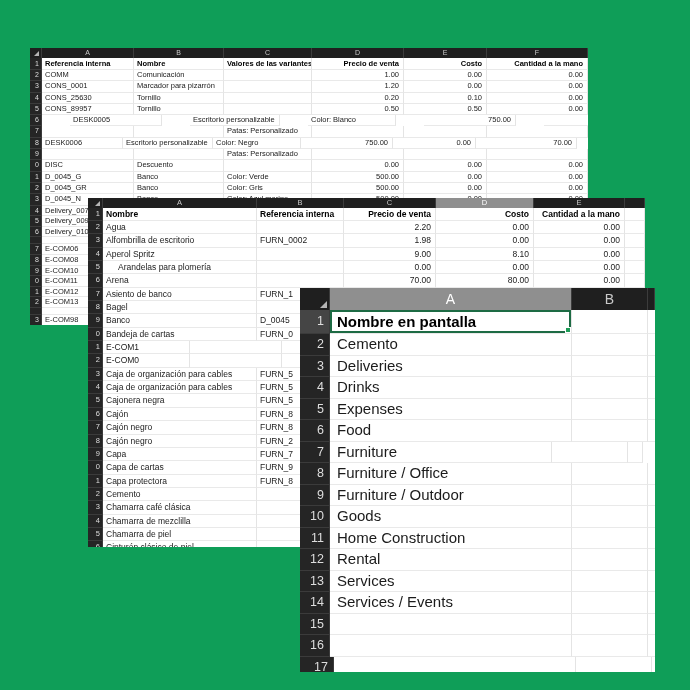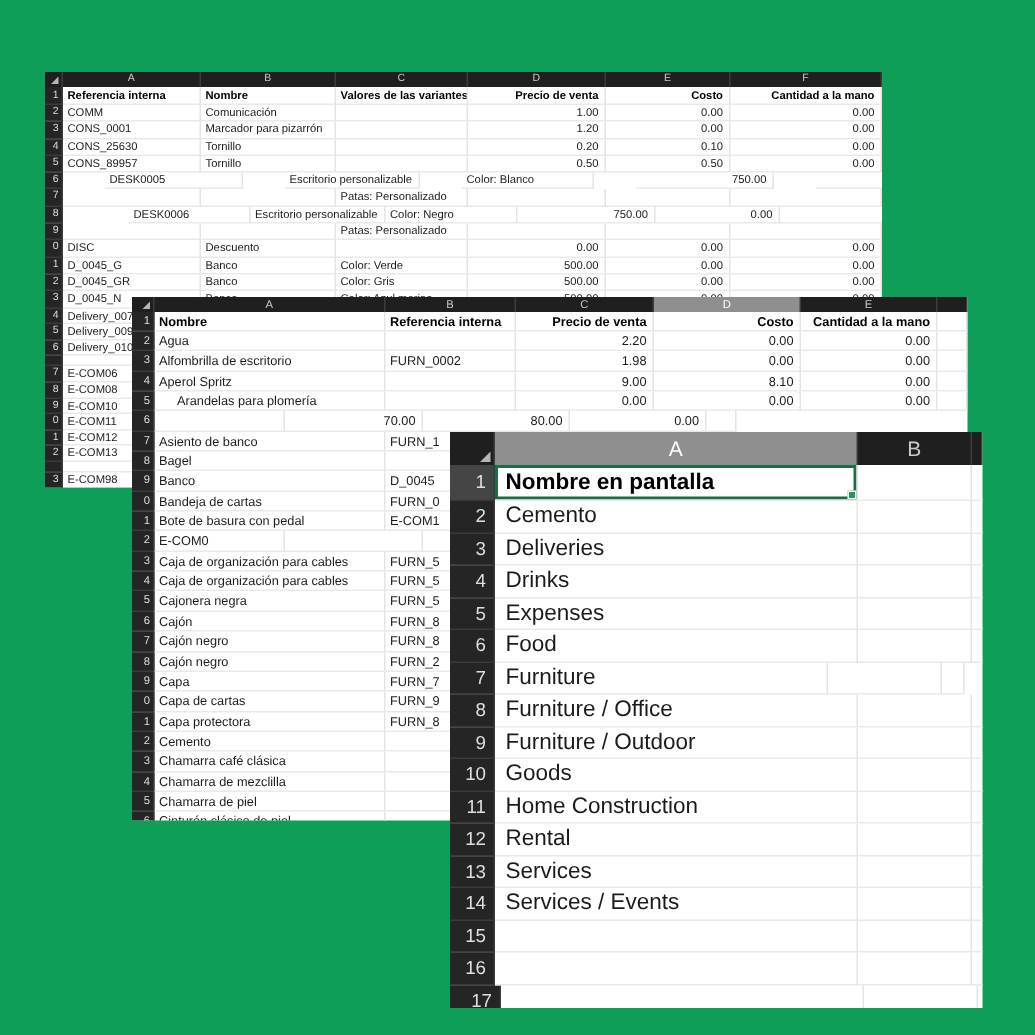--- a/index.html
+++ b/index.html
@@ -125,21 +125,21 @@
       <div class="rowhdr" style="width: 12px;">7</div>
       <div class="cell" style="width: 92px;"></div>
       <div class="cell" style="width: 90px;"></div>
       <div class="cell" style="width: 88px;">Patas: Personalizado</div>
       <div class="cell num" style="width: 92px;"></div>
       <div class="cell num" style="width: 83px;"></div>
       <div class="cell num" style="width: 101px;"></div>
     </div>
     <div class="row" style="height: 11.3px; line-height: 10.3px;">
       <div class="rowhdr" style="width: 12px;">8</div>
-      <div class="cell" style="width: 81px; margin-left: 44px;">DESK0006</div>
+      <div class="cell" style="width: 81px;">DESK0006</div>
       <div class="cell" style="width: 90px;">Escritorio personalizable</div>
       <div class="cell" style="width: 88px;">Color: Negro</div>
       <div class="cell num" style="width: 92px;">750.00</div>
       <div class="cell num" style="width: 83px;">0.00</div>
       <div class="cell num" style="width: 101px;">70.00</div>
     </div>
     <div class="row" style="height: 11.3px; line-height: 10.3px;">
       <div class="rowhdr" style="width: 12px;">9</div>
       <div class="cell" style="width: 92px;"></div>
       <div class="cell" style="width: 90px;"></div>
@@ -345,20 +345,21 @@
       <div class="rowhdr" style="width: 15px;">5</div>
       <div class="cell" style="width: 154px; padding-left: 15px;">Arandelas para plomería</div>
       <div class="cell" style="width: 87px;"></div>
       <div class="cell num" style="width: 92px;">0.00</div>
       <div class="cell num" style="width: 98px;">0.00</div>
       <div class="cell num" style="width: 91px;">0.00</div>
       <div class="cell" style="width: 20px;"></div>
     </div>
     <div class="row" style="height: 13.35px; line-height: 12.35px;">
       <div class="rowhdr" style="width: 15px;">6</div>
+      <div class="cell" style="width: 154px;">Arena</div>
       <div class="cell" style="width: 87px;"></div>
       <div class="cell num" style="width: 92px;">70.00</div>
       <div class="cell num" style="width: 98px;">80.00</div>
       <div class="cell num" style="width: 91px;">0.00</div>
       <div class="cell" style="width: 20px;"></div>
     </div>
     <div class="row" style="height: 13.35px; line-height: 12.35px;">
       <div class="rowhdr" style="width: 15px;">7</div>
       <div class="cell" style="width: 154px;">Asiento de banco</div>
       <div class="cell" style="width: 87px;">FURN_1</div>
@@ -389,21 +390,20 @@
       <div class="rowhdr" style="width: 15px;">0</div>
       <div class="cell" style="width: 154px;">Bandeja de cartas</div>
       <div class="cell" style="width: 87px;">FURN_0</div>
       <div class="cell num" style="width: 92px;"></div>
       <div class="cell num" style="width: 98px;"></div>
       <div class="cell num" style="width: 91px;"></div>
       <div class="cell" style="width: 20px;"></div>
     </div>
     <div class="row" style="height: 13.35px; line-height: 12.35px;">
       <div class="rowhdr" style="width: 15px;">1</div>
-      <div class="cell" style="width: 154px;">Bote de basura con pedal</div>
       <div class="cell" style="width: 87px;">E-COM1</div>
       <div class="cell num" style="width: 92px;"></div>
       <div class="cell num" style="width: 98px;"></div>
       <div class="cell num" style="width: 91px;"></div>
       <div class="cell" style="width: 20px;"></div>
     </div>
     <div class="row" style="height: 13.35px; line-height: 12.35px;">
       <div class="rowhdr" style="width: 15px;">2</div>
       <div class="cell" style="width: 87px;">E-COM0</div>
       <div class="cell num" style="width: 92px;"></div>

